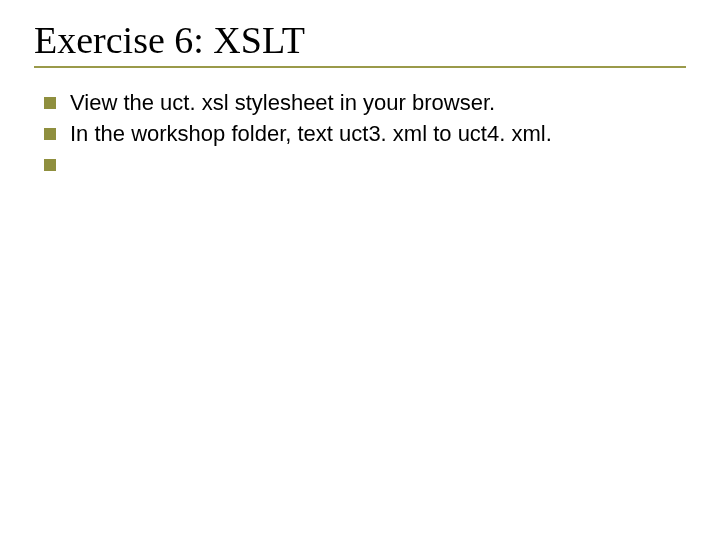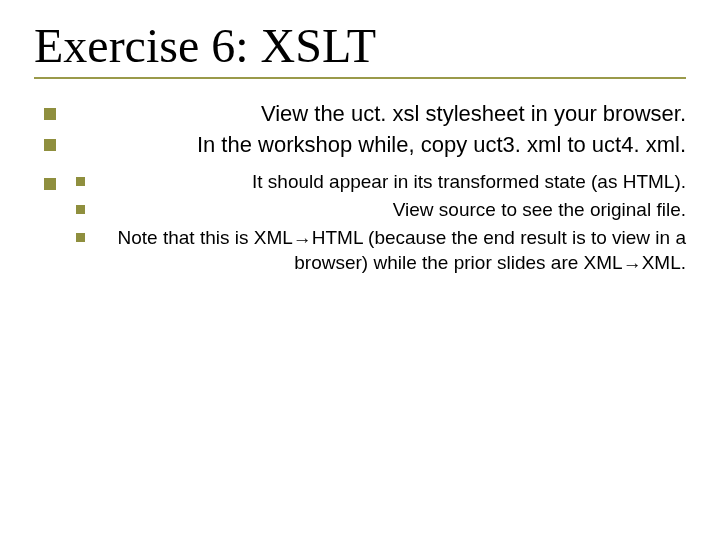--- a/index.html
+++ b/index.html
@@ -11,34 +11,33 @@
     color: #000;
     overflow: hidden;
   }
   .slide {
     width: 100%;
     height: 100%;
     padding: 18px 34px 20px 34px;
   }
   .title {
     font-family: "Times New Roman", Times, serif;
-    font-size: 48px;
+    font-size: 38px;
     font-weight: normal;
     color: #000;
     margin-bottom: 4px;
   }
   .rule {
     border: none;
     border-top: 2px solid #9a9a4a;
     margin-bottom: 20px;
   }
   .l1 {
     list-style: none;
     margin-left: 6px;
-    text-align: right;
   }
   .l1 > li {
     position: relative;
     padding-left: 30px;
     font-size: 22px;
     line-height: 1.32;
     margin-bottom: 2px;
   }
   .l1 > li::before {
     content: "";
@@ -78,22 +77,17 @@
   }
 </style>
 </head>
 <body>
 
 <div class="slide">
   <h1 class="title">Exercise 6: XSLT</h1>
   <hr class="rule">
   <ul class="l1">
     <li>View the uct. xsl stylesheet in your browser.</li>
-    <li>In the workshop while, copy uct3. xml to uct4. xml.</li>
+    <li>In the workshop folder, text uct3. xml to uct4. xml.</li>
     <li>
-      <ul class="l2">
-        <li>It should appear in its transformed state (as HTML).</li>
-        <li>View source to see the original file.</li>
-        <li><span class="arrow">Note that this is XML→HTML (because the end result is to view in a browser) while the prior slides are XML→XML.</span></li>
-      </ul>
     </li>
   </ul>
 </div>
 
 </body></html>

